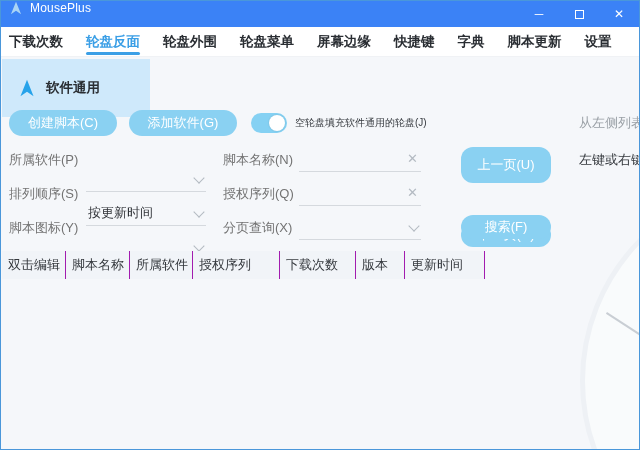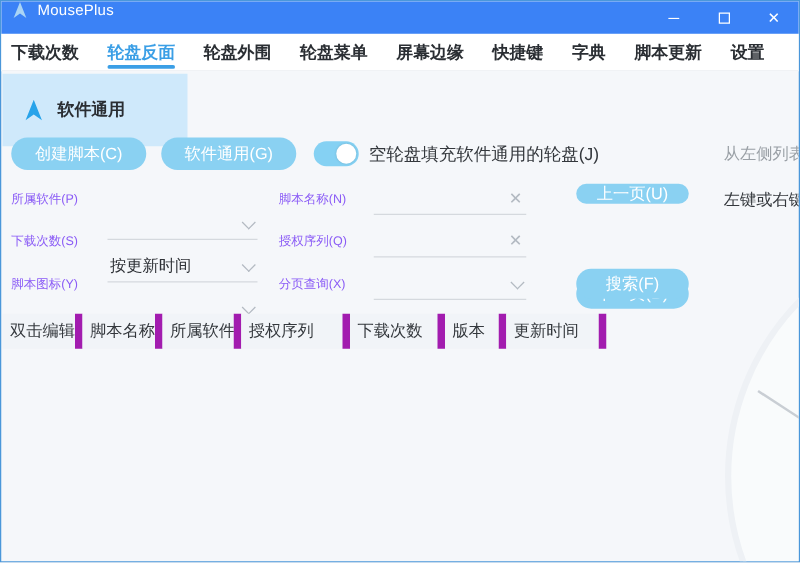--- a/index.html
+++ b/index.html
@@ -41,53 +41,53 @@
                     background:#cfe9fb; display:flex; align-items:center; }
   .section-header svg { margin-left:16px; }
   .section-title { margin-left:10px; font-size:13.5px; font-weight:700; color:#2a2e33; }
 
   
   .pill-btn { position:absolute; height:26px; border-radius:13px; background:#8ad1f2;
               color:#fff; font-size:13px; display:flex; align-items:center;
               justify-content:center; cursor:default; border:none; }
   .btn-create { top:109px; left:8px;  width:108px; }
   .btn-add    { top:109px; left:128px; width:108px; }
-  .btn-prev   { top:0; left:460px; width:90px; height:16px; border-radius:12px; }
+  .btn-prev   { top:0; left:460px; width:90px; height:36px; border-radius:12px; }
   .btn-next   { top:18px; left:460px; width:90px; height:24px; border-radius:12px;margin-top:24px; }
   .btn-search { top:0; left:460px; width:90px; height:24px; border-radius:12px; }
 
   .toggle { position:absolute; top:112px; left:250px; width:36px; height:20px;
             border-radius:10px; background:#85d1f3; }
   .toggle .knob { position:absolute; top:2px; right:2px; width:16px; height:16px;
                   border-radius:50%; background:#fff; box-shadow:0 0 2px rgba(0,0,0,.15); }
-  .toggle-label { position:absolute; top:112px; left:294px; font-size:14px; color:#34383d;
+  .toggle-label { position:absolute; top:112px; left:294px; font-size:10px; color:#34383d;
                   line-height:20px; white-space:nowrap; }
   .right-hint { position:absolute; top:112px; left:578px; width:64px; overflow:hidden;
                 font-size:13px; color:#9aa0a6; line-height:20px; white-space:nowrap; }
 
   
   .form-row { position:absolute; left:0; right:0; height:26px; }
   .row-1 { top:146px; } .row-2 { top:180px; } .row-3 { top:214px; }
-  .f-label { position:absolute; font-size:10px; color:#8b5cf6; line-height:26px; white-space:nowrap; }
+  .f-label { position:absolute; font-size:13px; color:#737373; line-height:26px; white-space:nowrap; }
   .lbl-a { left:8px; } .lbl-b { left:222px; }
   .field { position:absolute; height:25px; border-bottom:1px solid #d5d9de; }
   .fld-a { left:85px; width:120px;margin-top:20px; } .fld-b { left:298px; width:122px; }
   .field .value { font-size:13px; color:#2f3237; line-height:24px; padding-left:2px;
                   white-space:nowrap; overflow:hidden; }
   .chevron { position:absolute; right:3px; top:7px; width:8px; height:8px;
              border-right:1.5px solid #b3bac2; border-bottom:1.5px solid #b3bac2;
              transform:rotate(45deg); }
   .clear-x { position:absolute; right:3px; top:3px; font-size:13px; color:#b3bac2; line-height:18px; }
   .row-hint { position:absolute; left:578px; width:64px; overflow:hidden; font-size:13px;
               color:#34383d; line-height:26px; white-space:nowrap; }
 
   
   .table-header { position:absolute; top:250px; left:1px; height:28px; display:flex; }
   .th { height:28px; line-height:28px; padding-left:6px; font-size:13px; color:#34383d;
-        background:#f1f4f8; border-right:6px solid #a21caf; white-space:nowrap; overflow:hidden; }
+        background:#f1f4f8; border-right:1px solid #a21caf; white-space:nowrap; overflow:hidden; }
 </style>
 </head>
 <body>
 
 <div class="window">
 
   <div class="watermark-circle"></div>
   <div class="watermark-line"></div>
 
   <div class="titlebar">
@@ -121,21 +121,21 @@
   <div class="content">
 
     <div class="section-header">
       <svg width="18" height="18" viewBox="0 0 20 22">
         <polygon points="10,1 2,21 10,15.5 18,21" fill="#27a3ea"></polygon>
       </svg>
       <span class="section-title">软件通用</span>
     </div>
 
     <button class="pill-btn btn-create">创建脚本(C)</button>
-    <button class="pill-btn btn-add">软件通用(G)</button>
+    <button class="pill-btn btn-add">添加软件(G)</button>
     <div class="toggle">
       <span class="knob"></span>
     </div>
     <span class="toggle-label">空轮盘填充软件通用的轮盘(J)</span>
     <span class="right-hint">从左侧列表</span>
 
     <div class="form-row row-1">
       <span class="f-label lbl-a">所属软件(P)</span>
       <div class="field fld-a">
         <div class="value"></div>
@@ -144,21 +144,21 @@
       <span class="f-label lbl-b">脚本名称(N)</span>
       <div class="field fld-b">
         <div class="value"></div>
         <span class="clear-x">✕</span>
       </div>
       <button class="pill-btn btn-prev">上一页(U)</button>
       <span class="row-hint">左键或右键</span>
     </div>
 
     <div class="form-row row-2">
-      <span class="f-label lbl-a">下载次数(S)</span>
+      <span class="f-label lbl-a">排列顺序(S)</span>
       <div class="field fld-a">
         <div class="value">按更新时间</div>
         <span class="chevron"></span>
       </div>
       <span class="f-label lbl-b">授权序列(Q)</span>
       <div class="field fld-b">
         <div class="value"></div>
         <span class="clear-x">✕</span>
       </div>
       <button class="pill-btn btn-next">下一页(D)</button>

